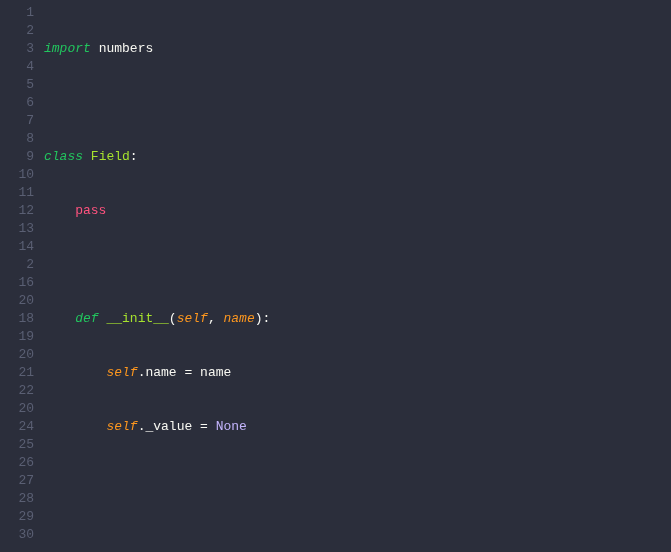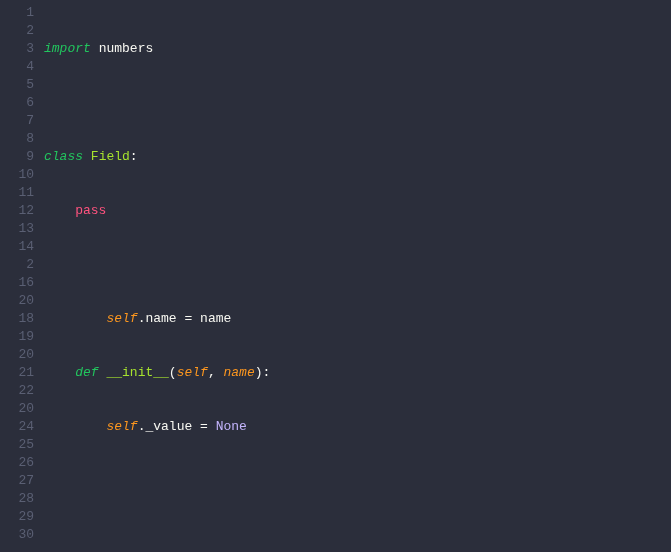--- a/index.html
+++ b/index.html
@@ -84,22 +84,22 @@
     <div>29</div>
     <div>30</div>
   </div>
 
   <div class="code">
     <div class="line"><span class="kw2">import</span><span> </span><span class="import-mod">numbers</span></div>
     <div class="line"></div>
     <div class="line"><span class="kw2">class</span><span> </span><span class="cls">Field</span><span class="punct">:</span></div>
     <div class="line"><span>    </span><span class="kw">pass</span></div>
     <div class="line"></div>
+    <div class="line"><span>    </span><span class="kw2">def</span><span> </span><span class="fn">__init__</span><span class="punct">(</span><span class="self">self</span><span class="punct">, </span><span class="param">name</span><span class="punct">)</span><span class="punct">:</span></div>
     <div class="line"><span>        </span><span class="self">self</span><span class="punct">.</span><span class="ident">name</span><span class="punct"> = </span><span class="ident">name</span></div>
-    <div class="line"><span>    </span><span class="kw2">def</span><span> </span><span class="fn">__init__</span><span class="punct">(</span><span class="self">self</span><span class="punct">, </span><span class="param">name</span><span class="punct">)</span><span class="punct">:</span></div>
     <div class="line"><span>        </span><span class="self">self</span><span class="punct">.</span><span class="ident">_value</span><span class="punct"> = </span><span class="none">None</span></div>
     <div class="line"></div>
     
     
     
     
     
     
     
     

